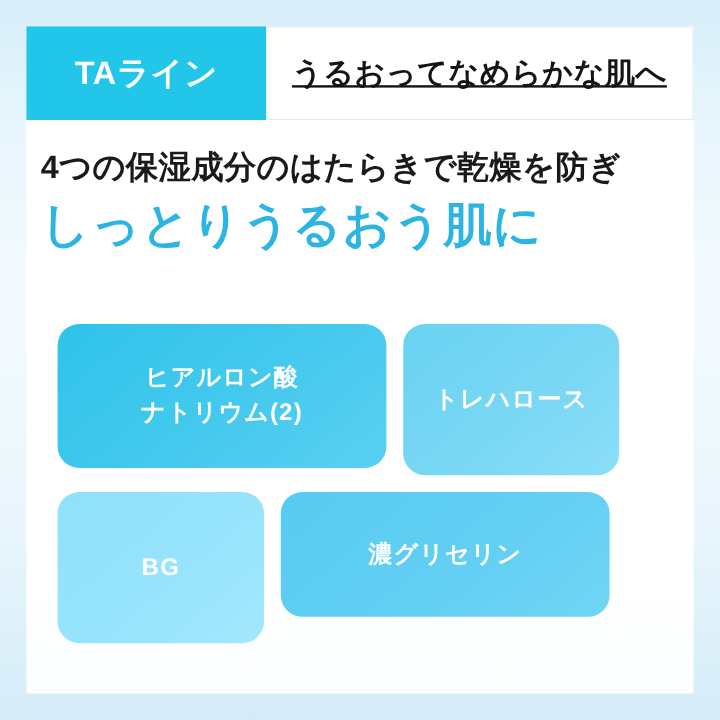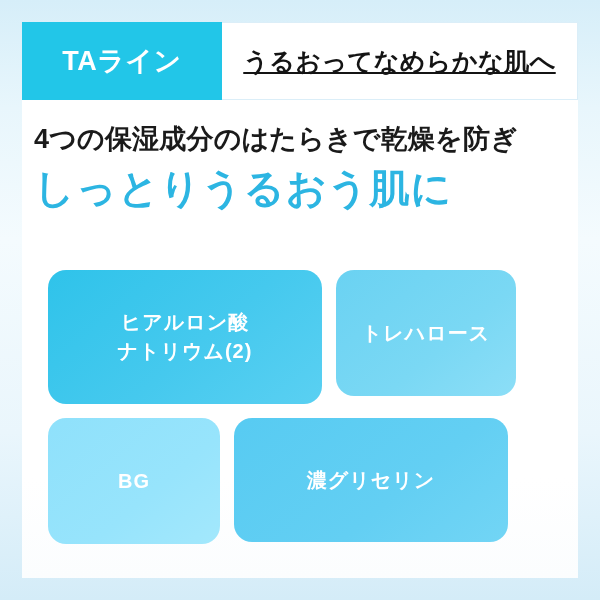--- a/index.html
+++ b/index.html
@@ -136,40 +136,40 @@
     font-weight: 700;
     font-size: 20px;
     line-height: 1.45;
     letter-spacing: 1px;
     white-space: pre-line;
   }
 
   
   .card-hyaluronic {
     width: 274px;
-    height: 134px;
+    height: 120px;
     margin-right: 14px;
     background: linear-gradient(140deg, #2fc3ea 0%, #45c9ee 55%, #5ad0f2 100%);
   }
   .card-trehalose {
     width: 180px;
     height: 126px;
     background: linear-gradient(140deg, #6ad2f2 0%, #7ad8f4 60%, #8cdef7 100%);
   }
 
   
   .card-bg {
     width: 172px;
     height: 126px;
     margin-right: 14px;
     background: linear-gradient(140deg, #8fe1fb 0%, #97e4fc 60%, #a3e8fc 100%);
   }
   .card-glycerin {
     width: 274px;
-    height: 124px;
+    height: 104px;
     background: linear-gradient(140deg, #57cbf2 0%, #63cff3 60%, #72d5f5 100%);
   }
 </style>
 </head>
 <body>
 
 <div class="poster">
 
   <div class="panel"></div>
 

